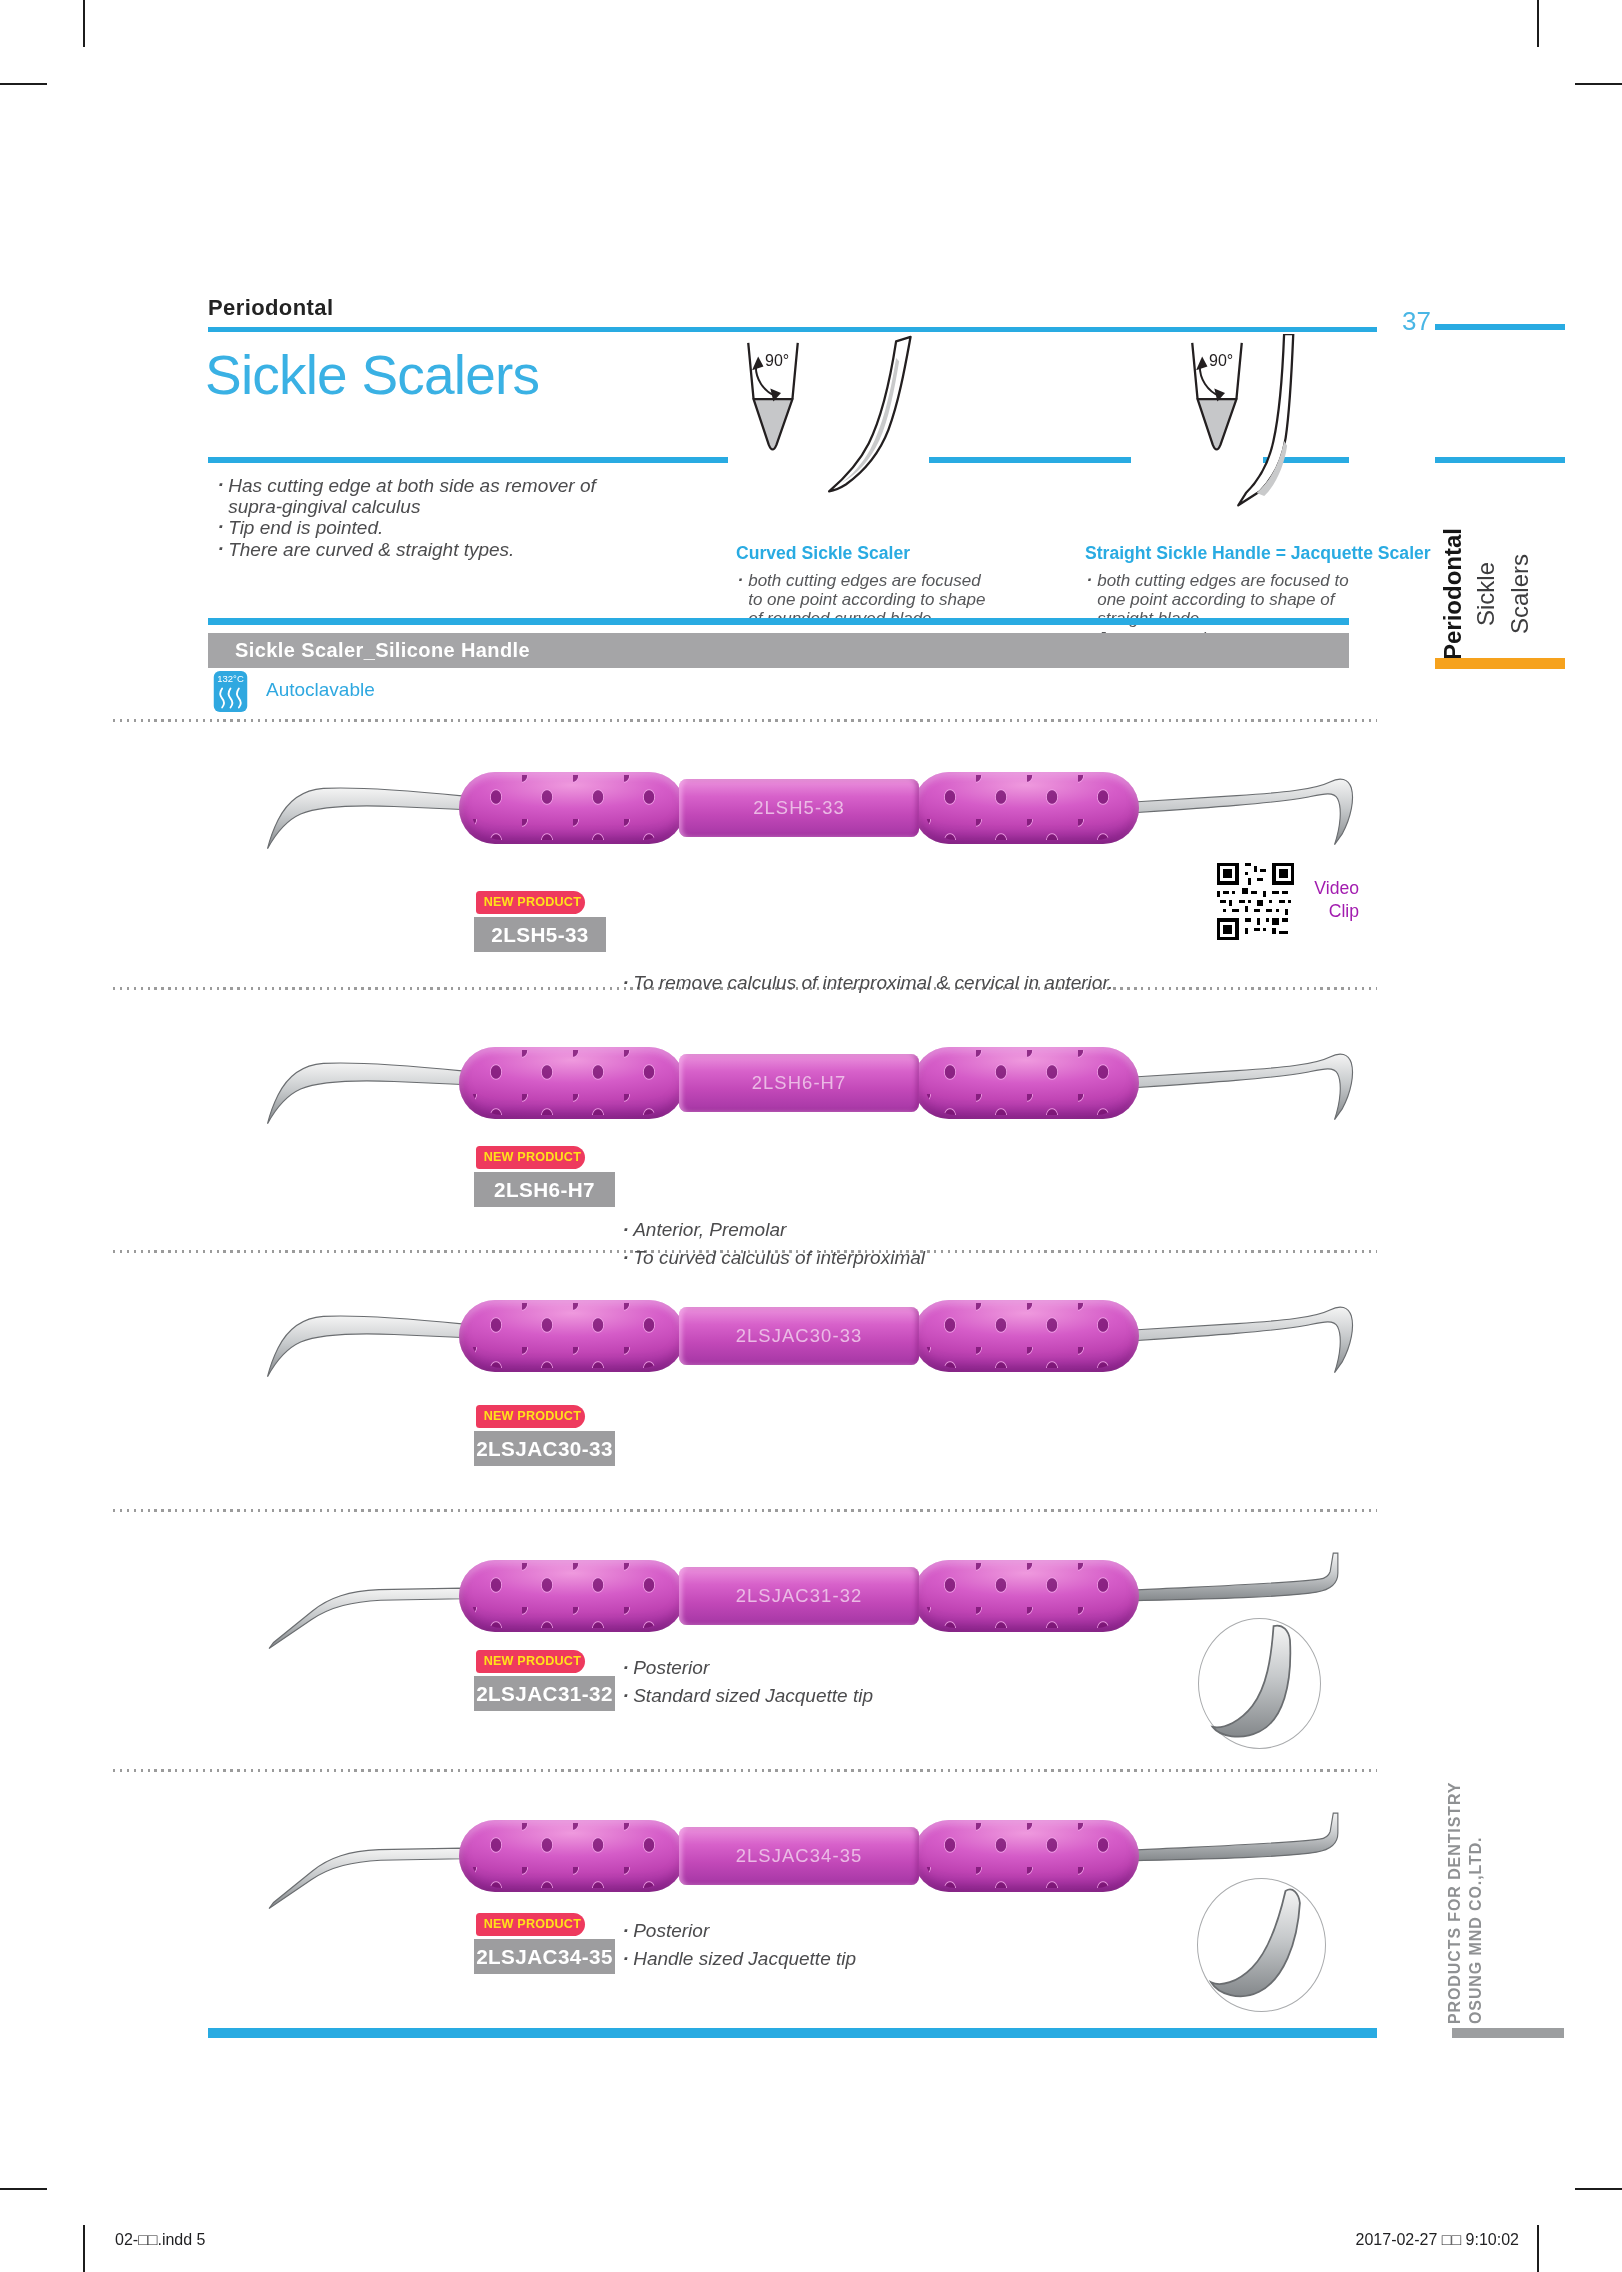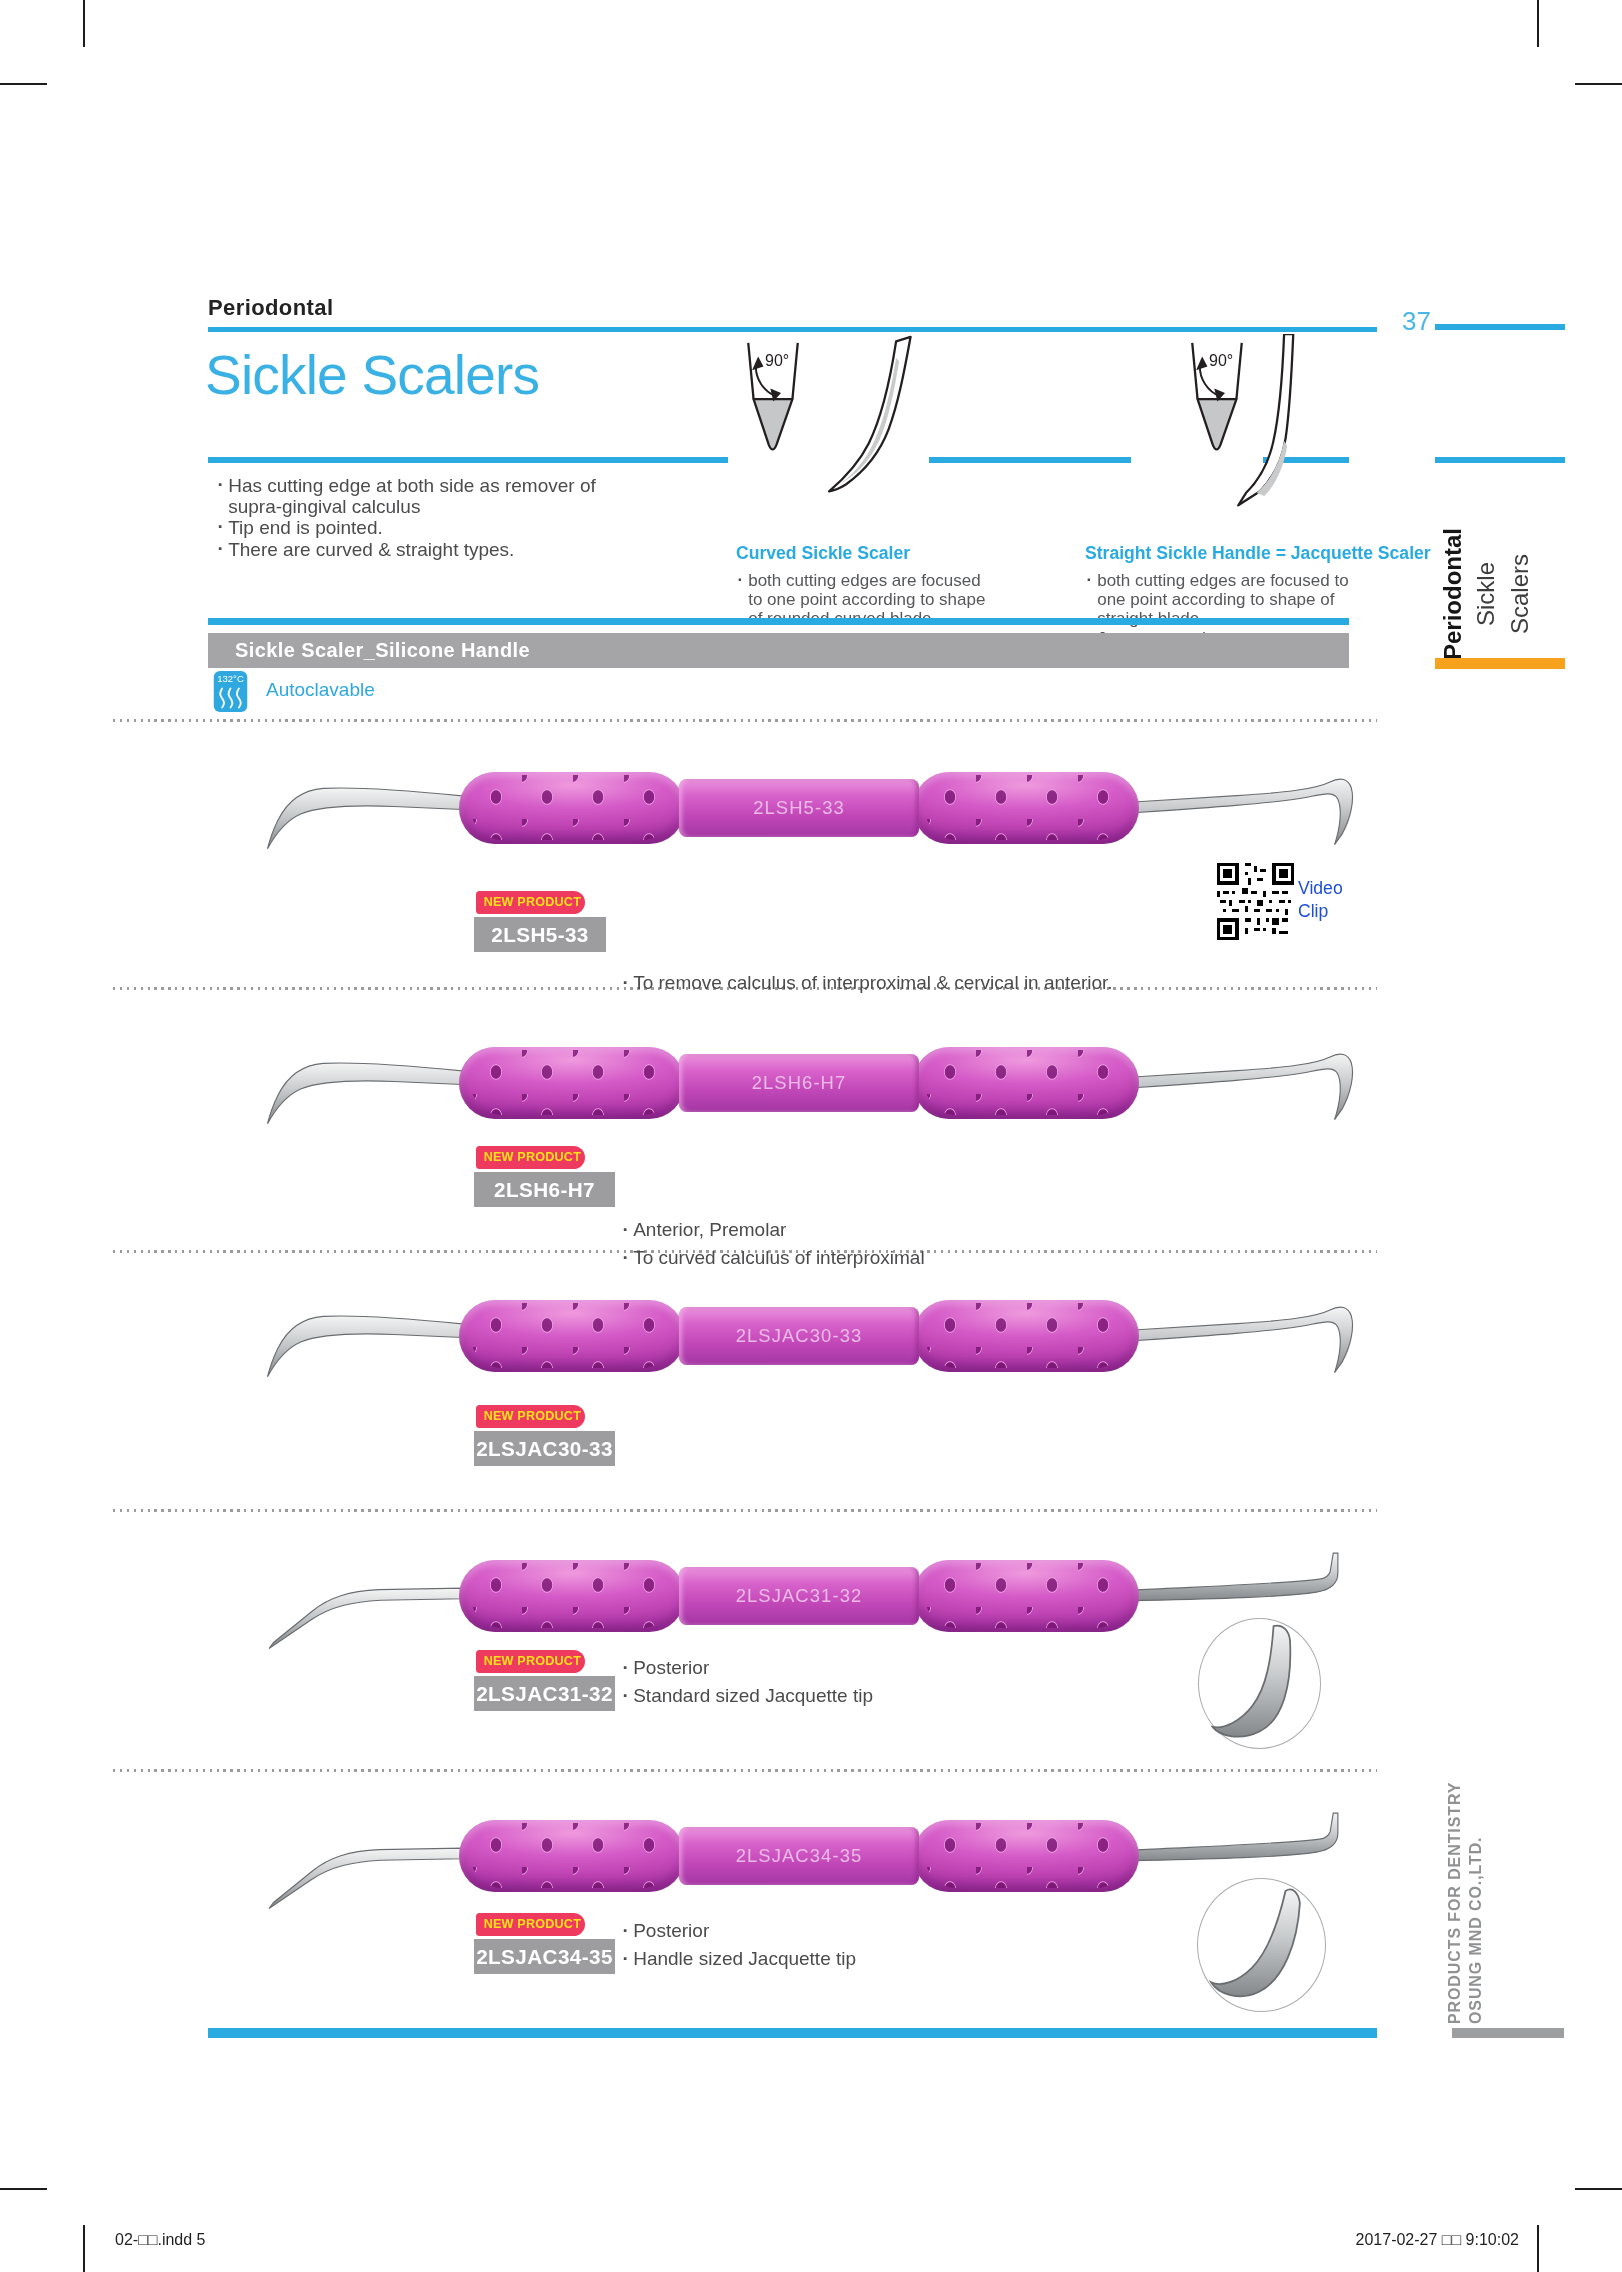--- a/index.html
+++ b/index.html
@@ -6,21 +6,21 @@
   .page{position:relative;width:1622px;height:2273px;background:#fff;overflow:hidden;
         font-family:"Liberation Sans", sans-serif;color:#231f20;}
   .abs{position:absolute;}
   .cm{position:absolute;background:#1c1c1c;}
 
   
   .cat-head{left:208px;top:295px;font-size:22px;font-weight:600;letter-spacing:0.4px;color:#232323;}
   .rule{background:#29abe2;}
   .big-title{left:205px;top:343px;font-size:55px;font-weight:300;color:#3ab1e4;letter-spacing:-0.8px;}
   .intro{left:216px;top:476px;width:429px;font-size:19px;line-height:20.7px;color:#4c4c4e;}
-  .b-item{position:relative;padding-left:12.2px;margin-bottom:0.8px;}
+  .b-item{position:relative;padding-left:12.2px;margin-bottom:0.8px;font-style:italic;}
   .b-item::before{content:"·";position:absolute;left:1.5px;top:-0.8px;font-weight:bold;color:#4c4c4e;}
 
   
   .dg-label{font-size:17.6px;font-weight:bold;color:#29abe2;white-space:nowrap;}
   .dg-bullets{font-size:17px;line-height:19px;color:#56575a;}
   .whitecover{background:#fff;}
 
   
   .sec-line{left:208px;top:618px;width:1141px;height:6.9px;background:#29abe2;}
   .sec-bar{left:208px;top:633px;width:1141px;height:35px;background:#a5a5a7;}
@@ -30,21 +30,21 @@
   .dotted{height:3.1px;background-image:repeating-linear-gradient(90deg,#9b9b9b 0 2.3px,transparent 2.3px 6.9px);}
 
   
   .new-badge{width:109px;height:23px;background:#ee3a5e;border-radius:3.8px 12.2px 12.2px 3.8px;
              color:#ffe11a;font-size:12.6px;font-weight:bold;line-height:23px;padding-left:7.7px;
              letter-spacing:0.2px;box-sizing:border-box;}
   .code-box{width:141px;height:35px;background:#9d9d9f;color:#fff;font-weight:bold;font-size:20.7px;
             text-align:center;line-height:35px;letter-spacing:0.4px;}
   .desc{font-size:19px;color:#4b4b4d;line-height:27px;}
   .desc .b-item::before{top:0;}
-  .video-txt{font-size:17.6px;color:#1d4ed8;line-height:23px;text-align:left;}
+  .video-txt{font-size:17.6px;color:#a21caf;line-height:23px;text-align:right;}
 
   
   .instr{position:absolute;left:266px;width:1100px;height:107px;}
   .grip{position:absolute;top:17.6px;width:226px;height:72px;border-radius:36px;
         background:radial-gradient(120% 95% at 50% 18%, #ef9ade 0%, #d55cc8 34%, #c044b4 60%, #a130a0 85%, #832a84 100%);
         box-shadow:inset 0 -6.9px 10.7px rgba(90,10,90,.35), inset 0 4.6px 7.7px rgba(255,215,250,.45);}
   .dimples{position:absolute;inset:3.8px 12.2px;border-radius:31px;
         background-image:
           radial-gradient(10px 13px at 25px 22px, rgba(118,18,112,.78) 0 48%, rgba(240,160,230,.85) 56%, transparent 64%),
           radial-gradient(10px 13px at 0px 0px, rgba(118,18,112,.78) 0 48%, rgba(240,160,230,.85) 56%, transparent 64%);

